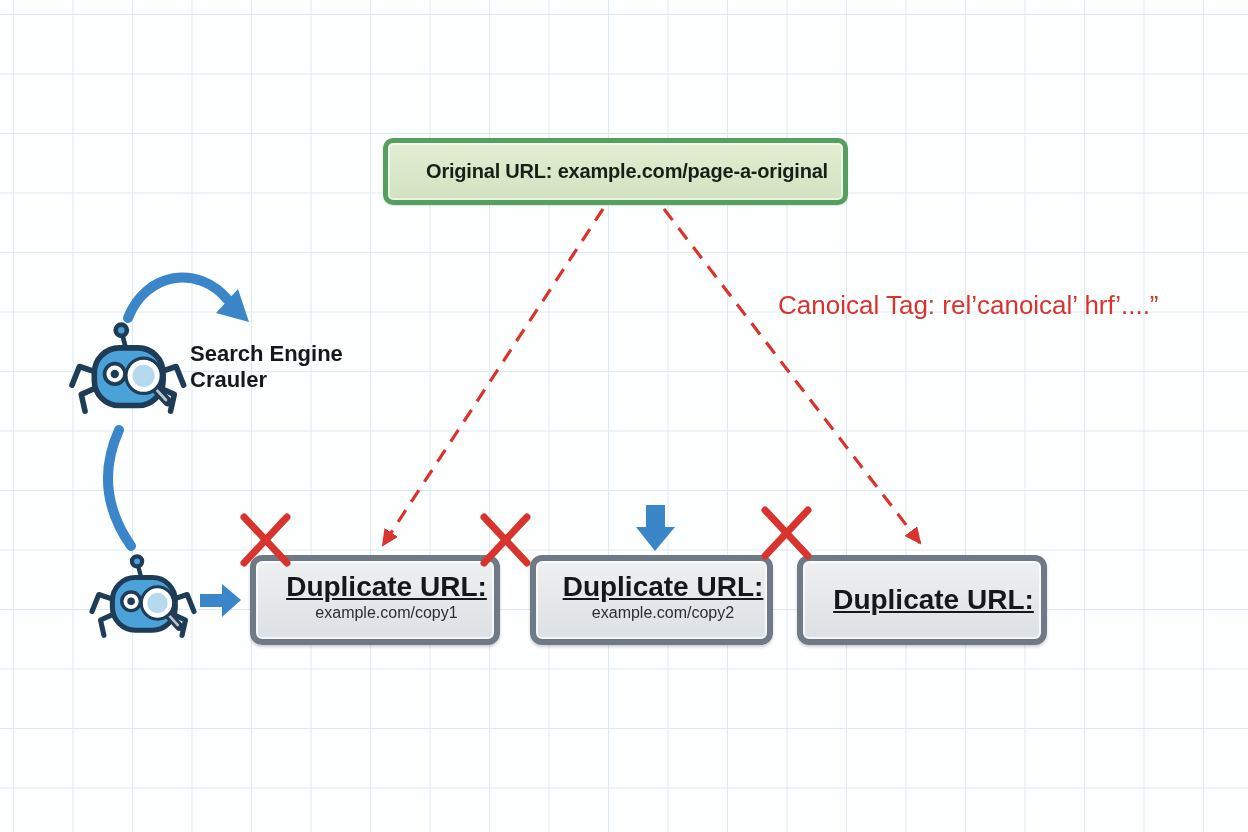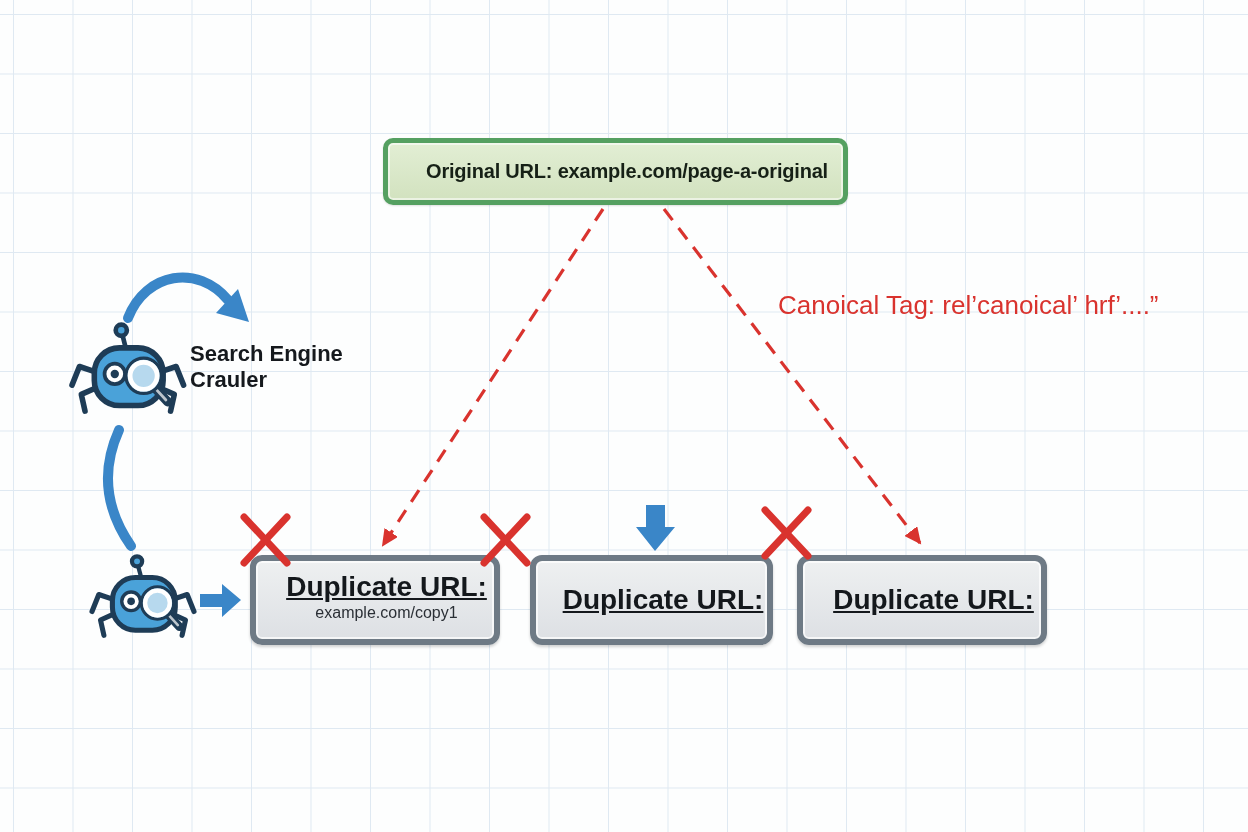--- a/index.html
+++ b/index.html
@@ -142,18 +142,19 @@
   <div class="red-label red-label-right">Canoical Tag: rel’canoical’ hrf’....”</div>
 
   <div class="crawler-label">Search Engine Crauler</div>
 
   <div class="node dup-box dup-1">
     <span class="dup-title">Duplicate URL:</span>
     <span class="dup-url">example.com/copy1</span>
   </div>
   <div class="node dup-box dup-2">
     <span class="dup-title">Duplicate URL:</span>
+    <span class="dup-url">example.com/copy2</span>
   </div>
   <div class="node dup-box dup-3">
     <span class="dup-title">Duplicate URL:</span>
   </div>
 
 </div>
 
 </body></html>

